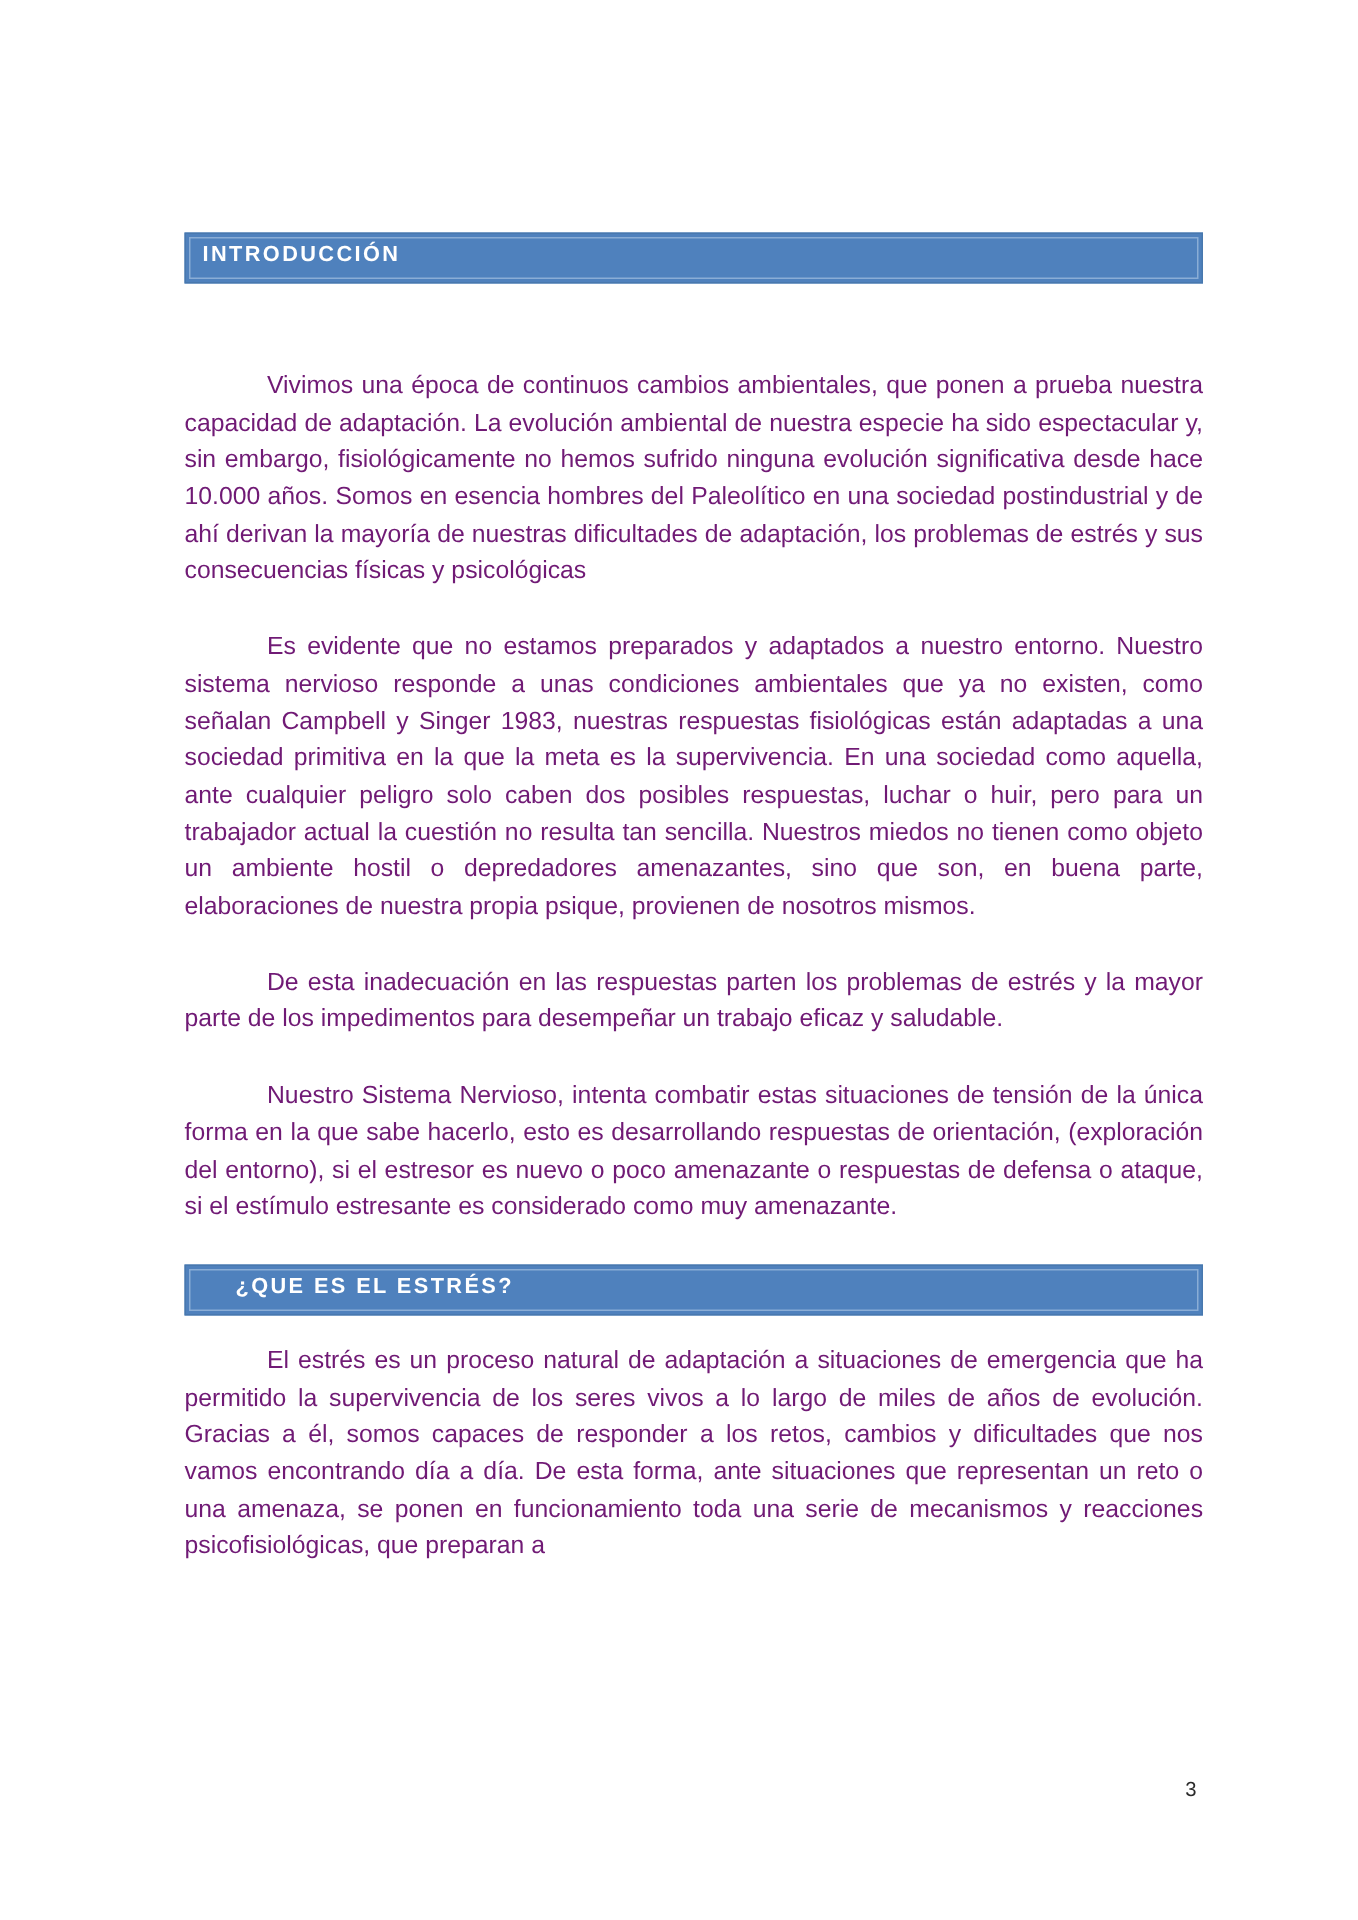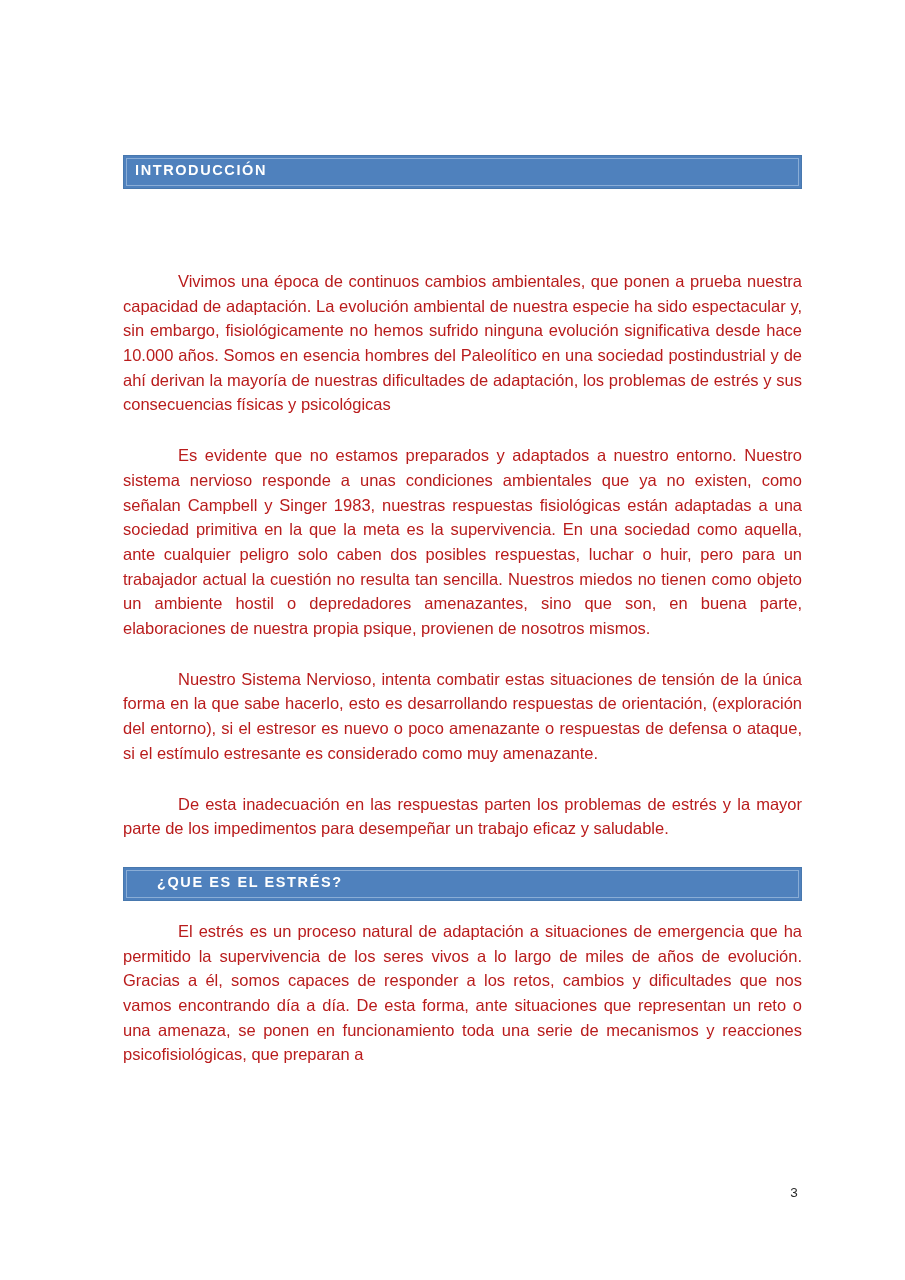--- a/index.html
+++ b/index.html
@@ -31,26 +31,26 @@
   .banner-inner {
     border: 1px solid #8aadd6;
     padding: 4px 8px 6px 8px;
     color: #ffffff;
     font-weight: bold;
     font-size: 14.5px;
     letter-spacing: 1.6px;
     line-height: 1.1;
     white-space: nowrap;
   }
-  .banner-intro { margin-bottom: 80px; }
+  .banner-intro { margin-bottom: 56px; }
   .banner-estres { margin-top: 4px; margin-bottom: 18px; }
   .banner-estres .banner-inner { padding-left: 30px; }
   .para {
     margin: 0 0 26px 0;
-    color: #b91c1c;
+    color: #701a75;
     font-size: 16.5px;
     line-height: 24.7px;
     text-align: justify;
     text-indent: 55px;
   }
   .para:last-child { margin-bottom: 0; }
   .page-number {
     position: absolute;
     left: 786px;
     top: 1185px;
@@ -65,22 +65,22 @@
 
 <div class="page">
   <div class="content">
 
     <div class="banner banner-intro">
       <div class="banner-inner">INTRODUCCIÓN</div>
     </div>
 
     <p class="para">Vivimos una época de continuos cambios ambientales, que ponen a prueba nuestra capacidad de adaptación. La evolución ambiental de nuestra especie ha sido espectacular y, sin embargo, fisiológicamente no hemos sufrido ninguna evolución significativa desde hace 10.000 años. Somos en esencia hombres del Paleolítico en una sociedad postindustrial y de ahí derivan la mayoría de nuestras dificultades de adaptación, los problemas de estrés y sus consecuencias físicas y psicológicas</p>
     <p class="para">Es evidente que no estamos preparados y adaptados a nuestro entorno. Nuestro sistema nervioso responde a unas condiciones ambientales que ya no existen, como señalan Campbell y Singer 1983, nuestras respuestas fisiológicas están adaptadas a una sociedad primitiva en la que la meta es la supervivencia. En una sociedad como aquella, ante cualquier peligro solo caben dos posibles respuestas, luchar o huir, pero para un trabajador actual la cuestión no resulta tan sencilla. Nuestros miedos no tienen como objeto un ambiente hostil o depredadores amenazantes, sino que son, en buena parte, elaboraciones de nuestra propia psique, provienen de nosotros mismos.</p>
+    <p class="para">De esta inadecuación en las respuestas parten los problemas de estrés y la mayor parte de los impedimentos para desempeñar un trabajo eficaz y saludable.</p>
     <p class="para">Nuestro Sistema Nervioso, intenta combatir estas situaciones de tensión de la única forma en la que sabe hacerlo, esto es desarrollando respuestas de orientación, (exploración del entorno), si el estresor es nuevo o poco amenazante o respuestas de defensa o ataque, si el estímulo estresante es considerado como muy amenazante.</p>
-    <p class="para">De esta inadecuación en las respuestas parten los problemas de estrés y la mayor parte de los impedimentos para desempeñar un trabajo eficaz y saludable.</p>
 
     <div class="banner banner-estres">
       <div class="banner-inner">¿QUE ES EL ESTRÉS?</div>
     </div>
 
     <p class="para">El estrés es un proceso natural de adaptación a situaciones de emergencia que ha permitido la supervivencia de los seres vivos a lo largo de miles de años de evolución. Gracias a él, somos capaces de responder a los retos, cambios y dificultades que nos vamos encontrando día a día. De esta forma, ante situaciones que representan un reto o una amenaza, se ponen en funcionamiento toda una serie de mecanismos y reacciones psicofisiológicas, que preparan a</p>
 
   </div>
 
   <div class="page-number">3</div>

